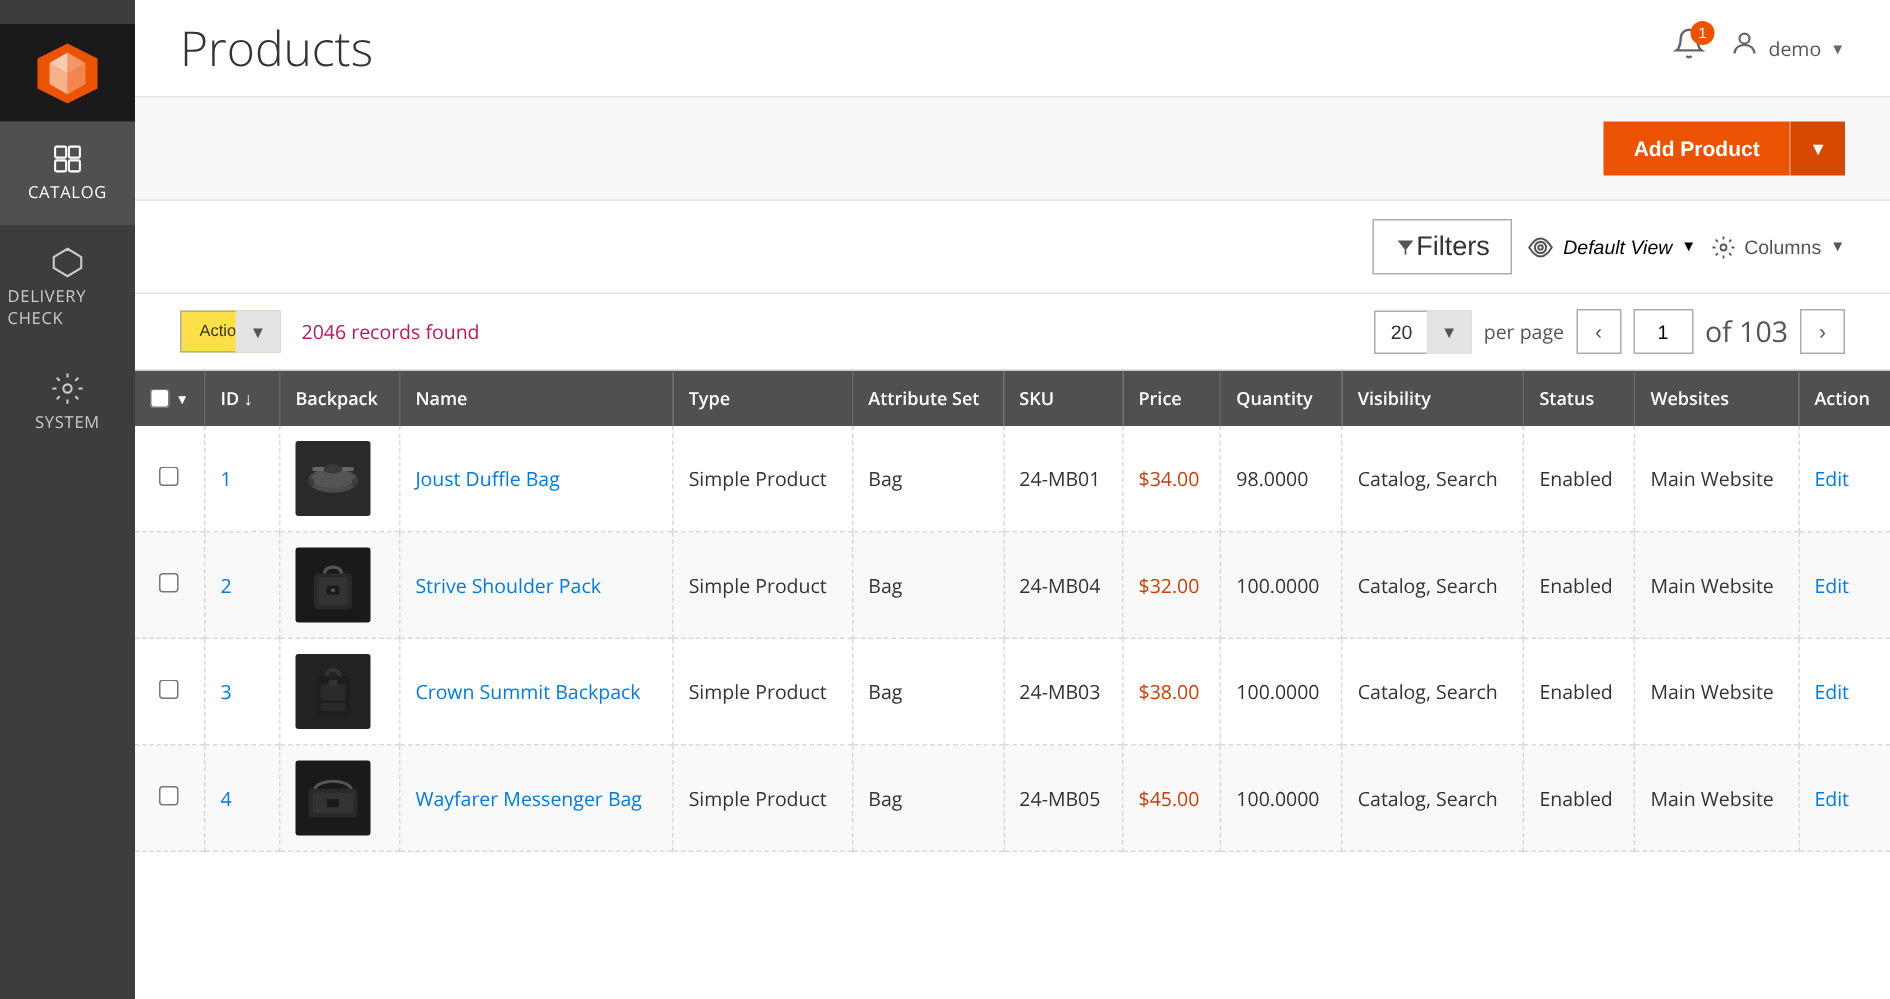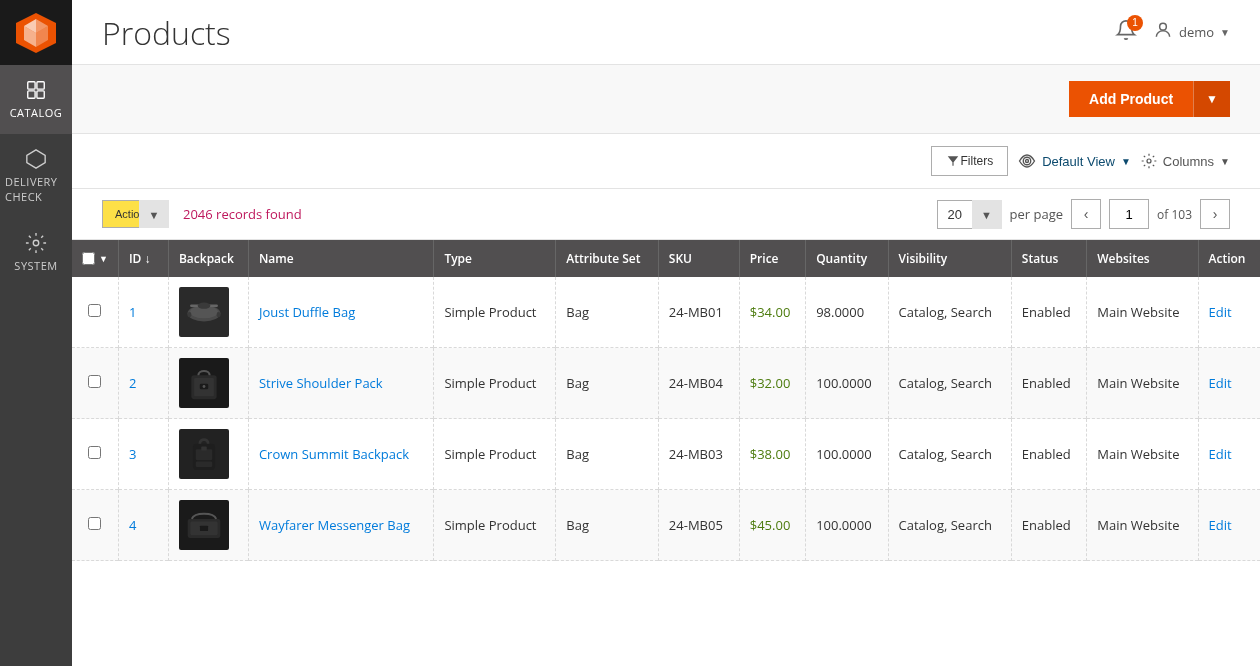--- a/index.html
+++ b/index.html
@@ -1,25 +1,25 @@
 <!DOCTYPE html>
 <html><head>
   <meta charset="utf-8">
   <style>
     * { box-sizing: border-box; margin: 0; padding: 0; }
     body { font-family: 'Open Sans', Arial, sans-serif; font-size: 13px; background: #f5f5f5; display: flex; height: 666px; overflow: hidden; }
 
     
     .sidebar {
-      width: 72px;
+      width: 90px;
       background: #3d3d3d;
       display: flex;
       flex-direction: column;
       align-items: center;
-      padding-top: 0;
+      padding-top: 16px;
       flex-shrink: 0;
     }
     .sidebar-logo {
       width: 90px;
       height: 65px;
       background: #1a1a1a;
       display: flex;
       align-items: center;
       justify-content: center;
     }
@@ -158,32 +158,33 @@
       flex-shrink: 0;
     }
     .filter-btn {
       display: flex;
       align-items: center;
       gap: 0;
       border: 1px solid #adadad;
       background: #fff;
       padding: 7px 14px;
       cursor: pointer;
-      font-size: 12px;
+      font-size: 18px;
       color: #333;
     }
     .view-btn {
       display: flex;
       align-items: center;
       gap: 6px;
       background: none;
       border: none;
       cursor: pointer;
       font-size: 13px;
-      color: #0c4a6e;
+      color: #000000;
+      font-style: italic;
     }
     .columns-btn {
       display: flex;
       align-items: center;
       gap: 6px;
       background: none;
       border: none;
       cursor: pointer;
       font-size: 13px;
       color: #555;
@@ -273,21 +274,21 @@
       color: #555;
     }
     .page-input {
       border: 1px solid #adadad;
       width: 40px;
       height: 30px;
       text-align: center;
       font-size: 13px;
     }
     .of-pages {
-      font-size: 12px;
+      font-size: 19px;
       color: #555;
     }
 
     
     .table-wrapper {
       flex: 1;
       overflow-y: auto;
       background: #fff;
     }
     table {
@@ -341,21 +342,21 @@
     }
     .td-id {
       color: #007bdb;
       font-size: 13px;
     }
     .td-name {
       color: #007bdb;
       cursor: pointer;
     }
     .td-price {
-      color: #4d7c0f;
+      color: #c2410c;
     }
     .td-action {
       color: #007bdb;
       cursor: pointer;
     }
     .product-thumb {
       width: 50px;
       height: 50px;
       background: #2c2c2c;
       border-radius: 2px;

